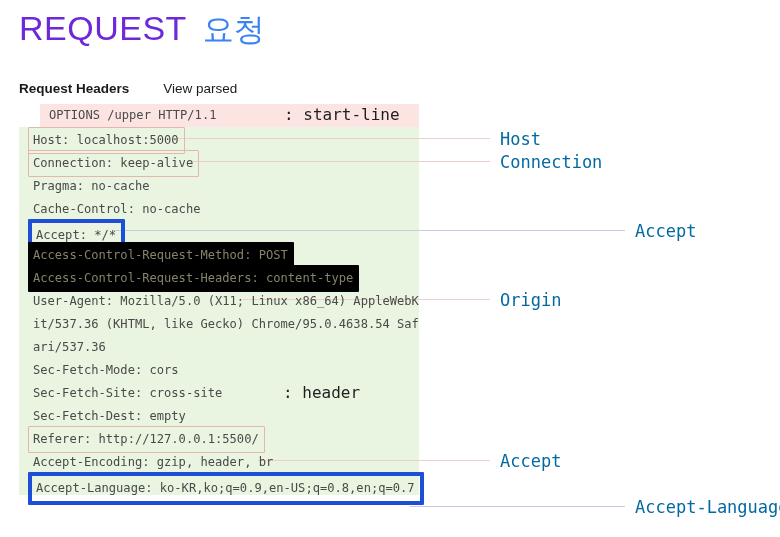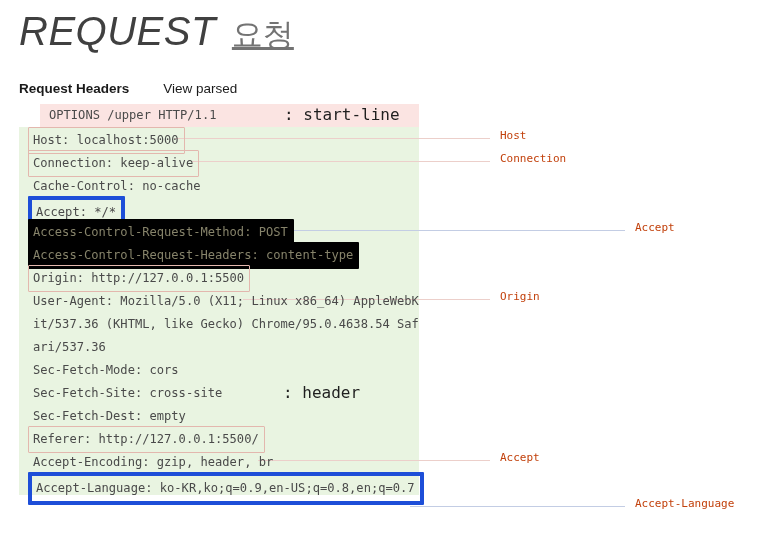--- a/index.html
+++ b/index.html
@@ -20,33 +20,31 @@
   #title-row {
     position: absolute;
     left: 19px;
     top: 11px;
     display: flex;
     align-items: baseline;
     gap: 16px;
     white-space: nowrap;
   }
   #title-en {
-    font-size: 40px;
+    font-size: 34px;
     font-weight: 400;
     letter-spacing: 0.5px;
-    color: #404040;
+    color: #6d28d9;
     line-height: 1;
-    font-style: italic;
   }
   #title-ko {
     font-size: 31px;
     font-weight: 400;
-    color: #737373;
+    color: #3b82f6;
     line-height: 1;
-    text-decoration: underline;
   }
 
   
   #tabs {
     position: absolute;
     left: 19px;
     top: 81px;
     display: flex;
     align-items: baseline;
     gap: 34px;
@@ -129,22 +127,22 @@
   .callout-line {
     position: absolute;
     height: 1px;
     z-index: 1;
   }
   .callout-line.red  { background: #eccfca; }
   .callout-line.blue { background: #c3cde4; }
   .callout-label {
     position: absolute;
     font-family: "DejaVu Sans Mono", "Liberation Mono", monospace;
-    font-size: 11px;
-    color: #c2410c;
+    font-size: 17px;
+    color: #0369a1;
     white-space: nowrap;
     z-index: 2;
   }
 </style>
 </head>
 <body>
 
 <div id="title-row">
   <span id="title-en">REQUEST</span>
   <span id="title-ko">요청</span>
@@ -160,25 +158,25 @@
   <div class="block-startline">
     <div class="hdr-line pill-none">
       <span class="startline-text">OPTIONS /upper HTTP/1.1</span>
     </div>
   </div>
 
   <div class="block-headers" id="headers-block">
 
   <div class="hdr-line pill-red"><span class="txt">Host: localhost:5000</span></div>
       <div class="hdr-line pill-red"><span class="txt">Connection: keep-alive</span></div>
+      <div class="hdr-line pill-none"><span class="txt">Pragma: no-cache</span></div>
       <div class="hdr-line pill-none"><span class="txt">Cache-Control: no-cache</span></div>
       <div class="hdr-line pill-blue"><span class="txt">Accept: */*</span></div>
       <div class="hdr-line pill-yellow"><span class="txt">Access-Control-Request-Method: POST</span></div>
       <div class="hdr-line pill-yellow"><span class="txt">Access-Control-Request-Headers: content-type</span></div>
-      <div class="hdr-line pill-red"><span class="txt">Origin: http://127.0.0.1:5500</span></div>
       <div class="hdr-line pill-none"><span class="txt">User-Agent: Mozilla/5.0 (X11; Linux x86_64) AppleWebK</span></div>
       <div class="hdr-line pill-none"><span class="txt">it/537.36 (KHTML, like Gecko) Chrome/95.0.4638.54 Saf</span></div>
       <div class="hdr-line pill-none"><span class="txt">ari/537.36</span></div>
       <div class="hdr-line pill-none"><span class="txt">Sec-Fetch-Mode: cors</span></div>
       <div class="hdr-line pill-none"><span class="txt">Sec-Fetch-Site: cross-site</span></div>
       <div class="hdr-line pill-none"><span class="txt">Sec-Fetch-Dest: empty</span></div>
       <div class="hdr-line pill-red"><span class="txt">Referer: http://127.0.0.1:5500/</span></div>
       <div class="hdr-line pill-none"><span class="txt">Accept-Encoding: gzip, header, br</span></div>
       <div class="hdr-line pill-blue"><span class="txt">Accept-Language: ko-KR,ko;q=0.9,en-US;q=0.8,en;q=0.7</span></div>
     </div>

